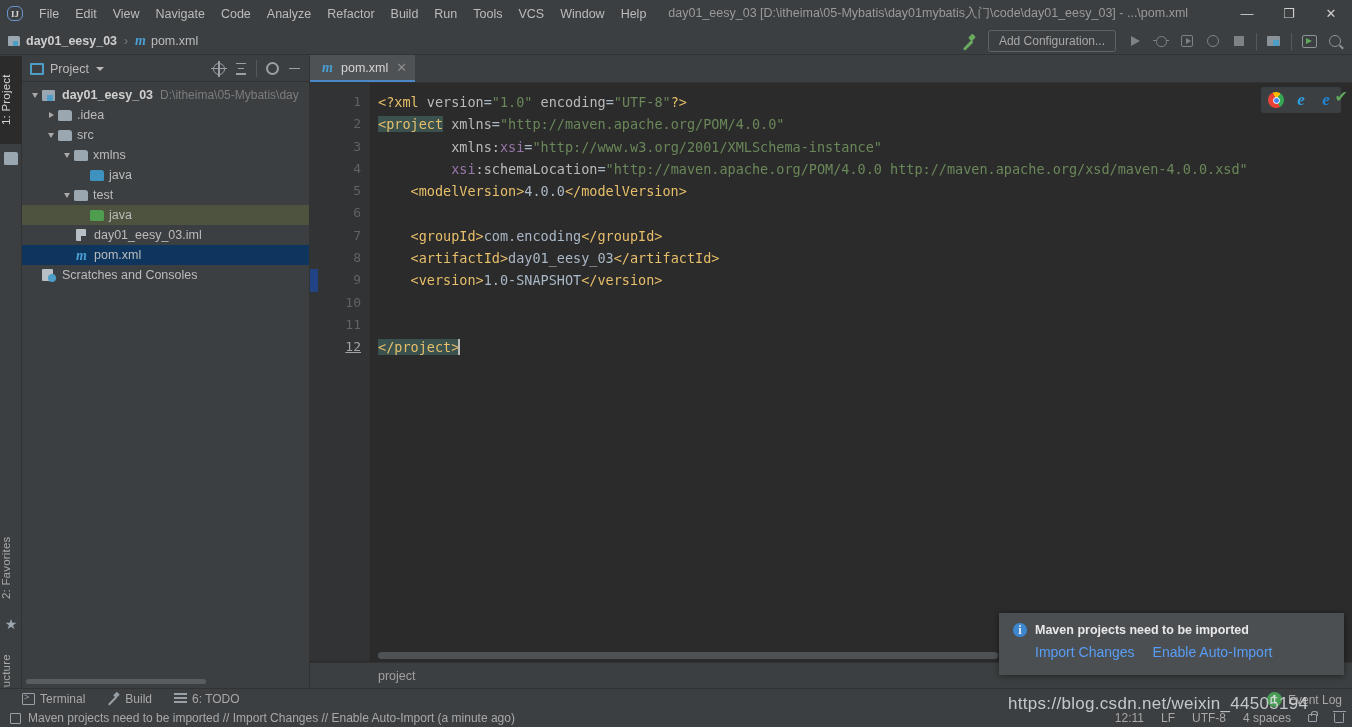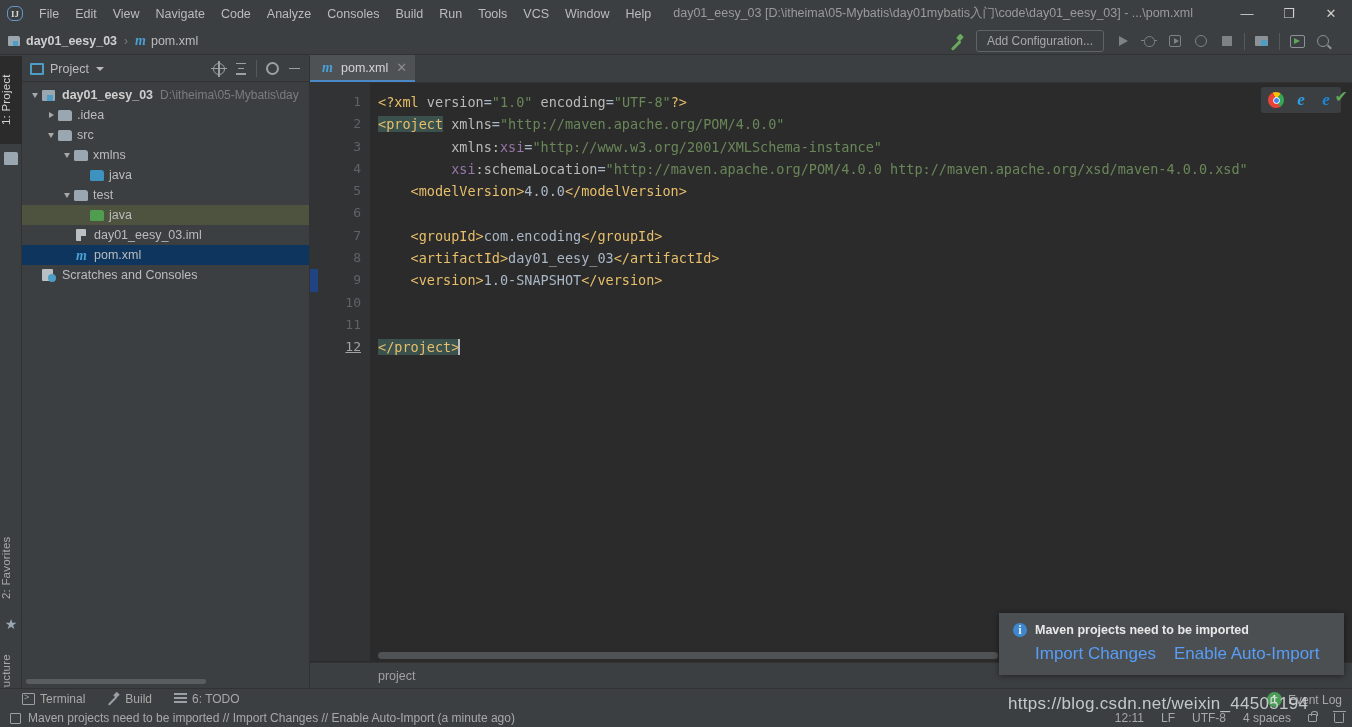--- a/index.html
+++ b/index.html
@@ -60,21 +60,21 @@
   }
   .ico-module:after {
     content:""; position:absolute; left:5px; top:6px; width:5px; height:5px;
     background:#4d9ec7;
   }
   .ico-maven-m {
     color:#4a9fd5; font-family:"Liberation Serif", serif; font-style:italic;
     font-weight:bold; font-size:14px; margin-right:5px; line-height:1;
   }
   .nav-right {
-    position:absolute; right:12px; top:0; height:28px; display:flex; align-items:center;
+    position:absolute; right:0; top:0; height:28px; display:flex; align-items:center;
     padding-right:4px;
   }
   .tb-btn {
     width:26px; height:24px; display:flex; align-items:center; justify-content:center;
     position:relative;
   }
   .add-config {
     height:22px; border:1px solid #5e6366; border-radius:3px; background:#3c3f41;
     color:#a8a8a8; font-size:12px; padding:0 10px; display:flex; align-items:center;
     margin:0 6px;
@@ -319,21 +319,21 @@
     padding:10px 14px; z-index:40;
   }
   .balloon-title { display:flex; align-items:center; gap:8px; }
   .info-ic {
     width:14px;height:14px;border-radius:50%;background:#3d87d0;color:#fff;
     font-size:10px;font-weight:bold;display:flex;align-items:center;justify-content:center;
     font-family:"Liberation Serif",serif; flex:none;
   }
   .balloon-title span { color:#e8e8e8; font-size:12.5px; font-weight:bold; }
   .balloon-links { margin-left:22px; margin-top:7px; display:flex; gap:18px; }
-  .blink { color:#589df6; font-size:17px; }
+  .blink { color:#589df6; font-size:14px; }
 
   
   .bottombar {
     position:absolute; left:0; top:688px; width:1352px; height:21px;
     background:#3c3f41; display:flex; align-items:center; padding-left:22px;
     border-top:1px solid #323232;
   }
   .btw { display:flex; align-items:center; margin-right:22px; color:#a8a8a8; font-size:12px; }
   .btw .bic { width:13px; height:12px; margin-right:5px; position:relative; flex:none; }
   .bic-term { border:1.3px solid #9aa0a6; border-radius:1px; }
@@ -382,21 +382,21 @@
 
   <div class="titlebar">
     <div class="ij-logo">IJ</div>
     <div class="menu" id="menu-root">
         <div class="menu-item">File</div>
         <div class="menu-item">Edit</div>
         <div class="menu-item">View</div>
         <div class="menu-item">Navigate</div>
         <div class="menu-item">Code</div>
         <div class="menu-item">Analyze</div>
-        <div class="menu-item">Consoles</div>
+        <div class="menu-item">Refactor</div>
         <div class="menu-item">Build</div>
         <div class="menu-item">Run</div>
         <div class="menu-item">Tools</div>
         <div class="menu-item">VCS</div>
         <div class="menu-item">Window</div>
         <div class="menu-item">Help</div>
       </div>
     <div class="title-text">day01_eesy_03 [D:\itheima\05-Mybatis\day01mybatis入门\code\day01_eesy_03] - ...\pom.xml</div>
     <div class="win-ctrls">
       <div class="win-btn">—</div>

